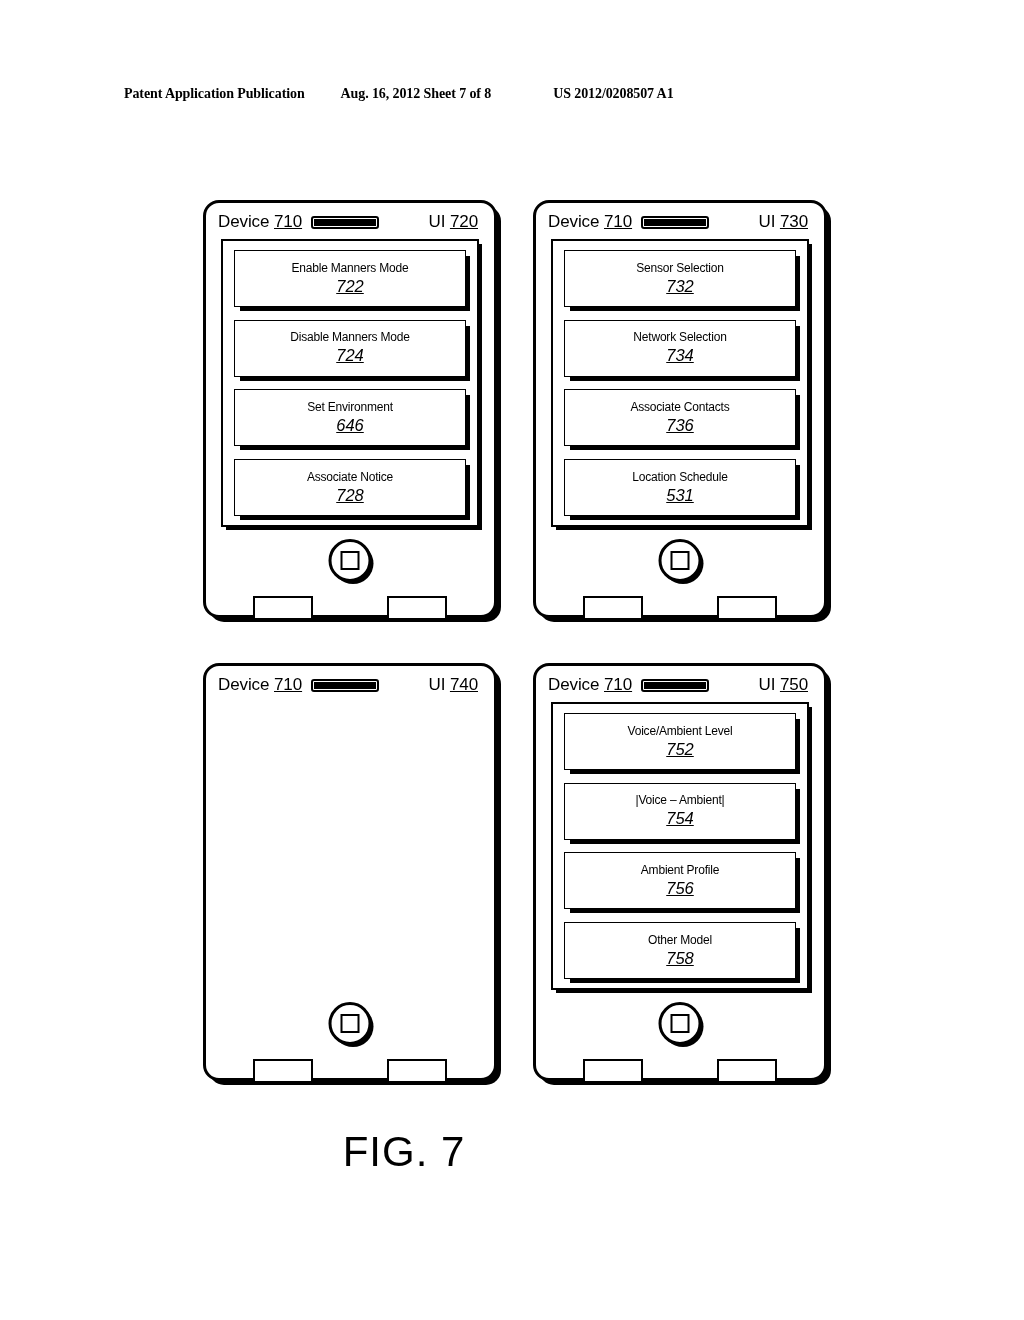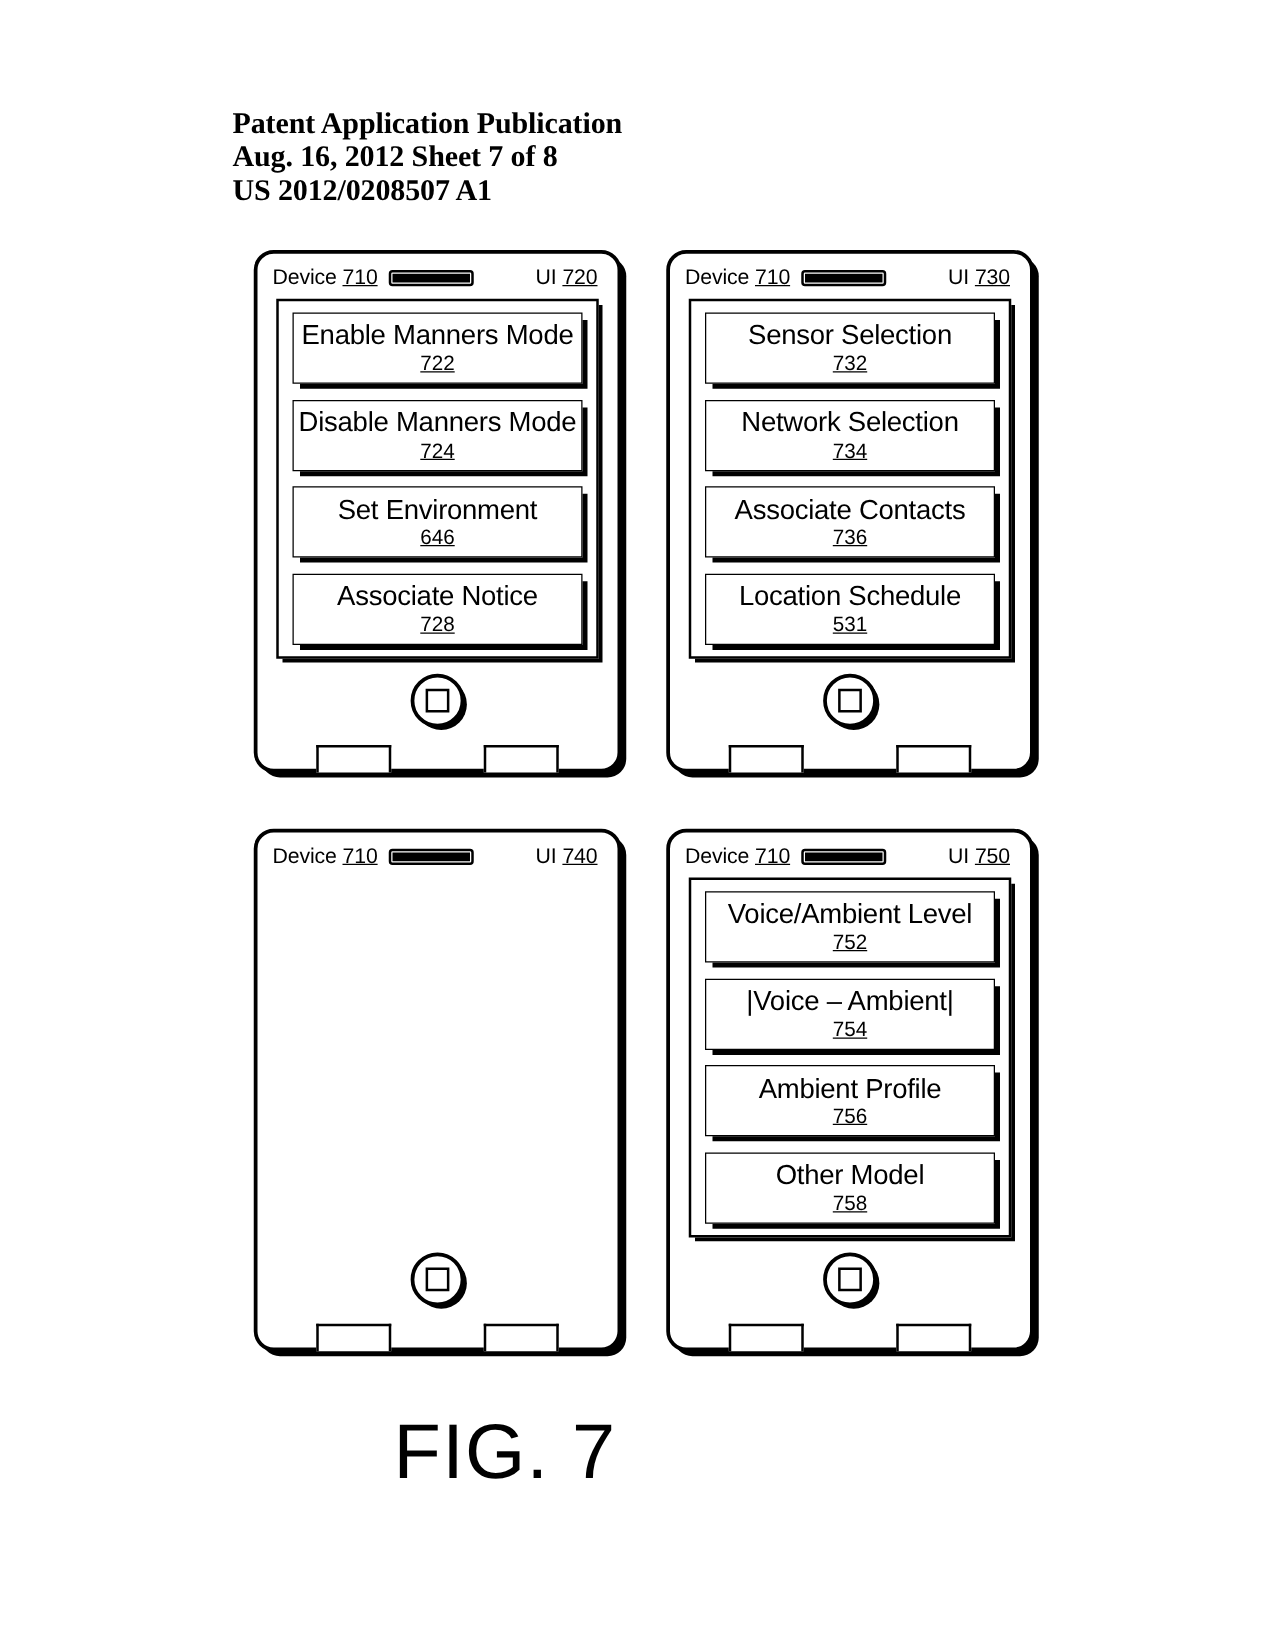--- a/index.html
+++ b/index.html
@@ -20,24 +20,23 @@
   .pub-header {
     position: absolute;
     top: 86px;
     left: 124px;
     width: 776px;
     height: 26px;
     display: flex;
     align-items: baseline;
     font-family: "Liberation Serif", serif;
     font-weight: bold;
-    font-size: 24px;
+    font-size: 14px;
     letter-spacing: -0.1px;
     white-space: nowrap;
-    flex-direction: column;
   }
   .pub-header .h-title { }
   .pub-header .h-date {
     margin-left: 36px;
   }
   .pub-header .h-pubno {
     margin-left: 62px;
   }
 
   
@@ -130,29 +129,30 @@
     background: #ffffff;
     box-shadow: 5px 5px 0 -1px #000;
     display: flex;
     flex-direction: column;
     align-items: center;
     justify-content: center;
     text-align: center;
     line-height: 1.08;
   }
   .menu-btn .btn-label {
-    font-size: 22px;
+    font-size: 12px;
     letter-spacing: -0.2px;
     white-space: nowrap;
   }
   .menu-btn .btn-num {
     font-size: 16.5px;
     text-decoration: underline;
     text-underline-offset: 1px;
     margin-top: 3px;
+    font-style: italic;
   }
 
   
   .home-btn {
     position: absolute;
     left: 50%;
     transform: translateX(-50%);
     top: 336px;
     width: 43px;
     height: 43px;
@@ -187,21 +187,21 @@
   .slot.left  { left: 47px; }
   .slot.right { right: 47px; }
 
   
   .fig-caption {
     position: absolute;
     top: 1131px;
     left: 0;
     width: 808px;
     text-align: center;
-    font-size: 62px;
+    font-size: 42px;
     letter-spacing: 1px;
     line-height: 1;
   }
 </style>
 </head>
 <body>
 
 <div class="pub-header">
   <span class="h-title">Patent Application Publication</span>
   <span class="h-date">Aug. 16, 2012  Sheet 7 of 8</span>

